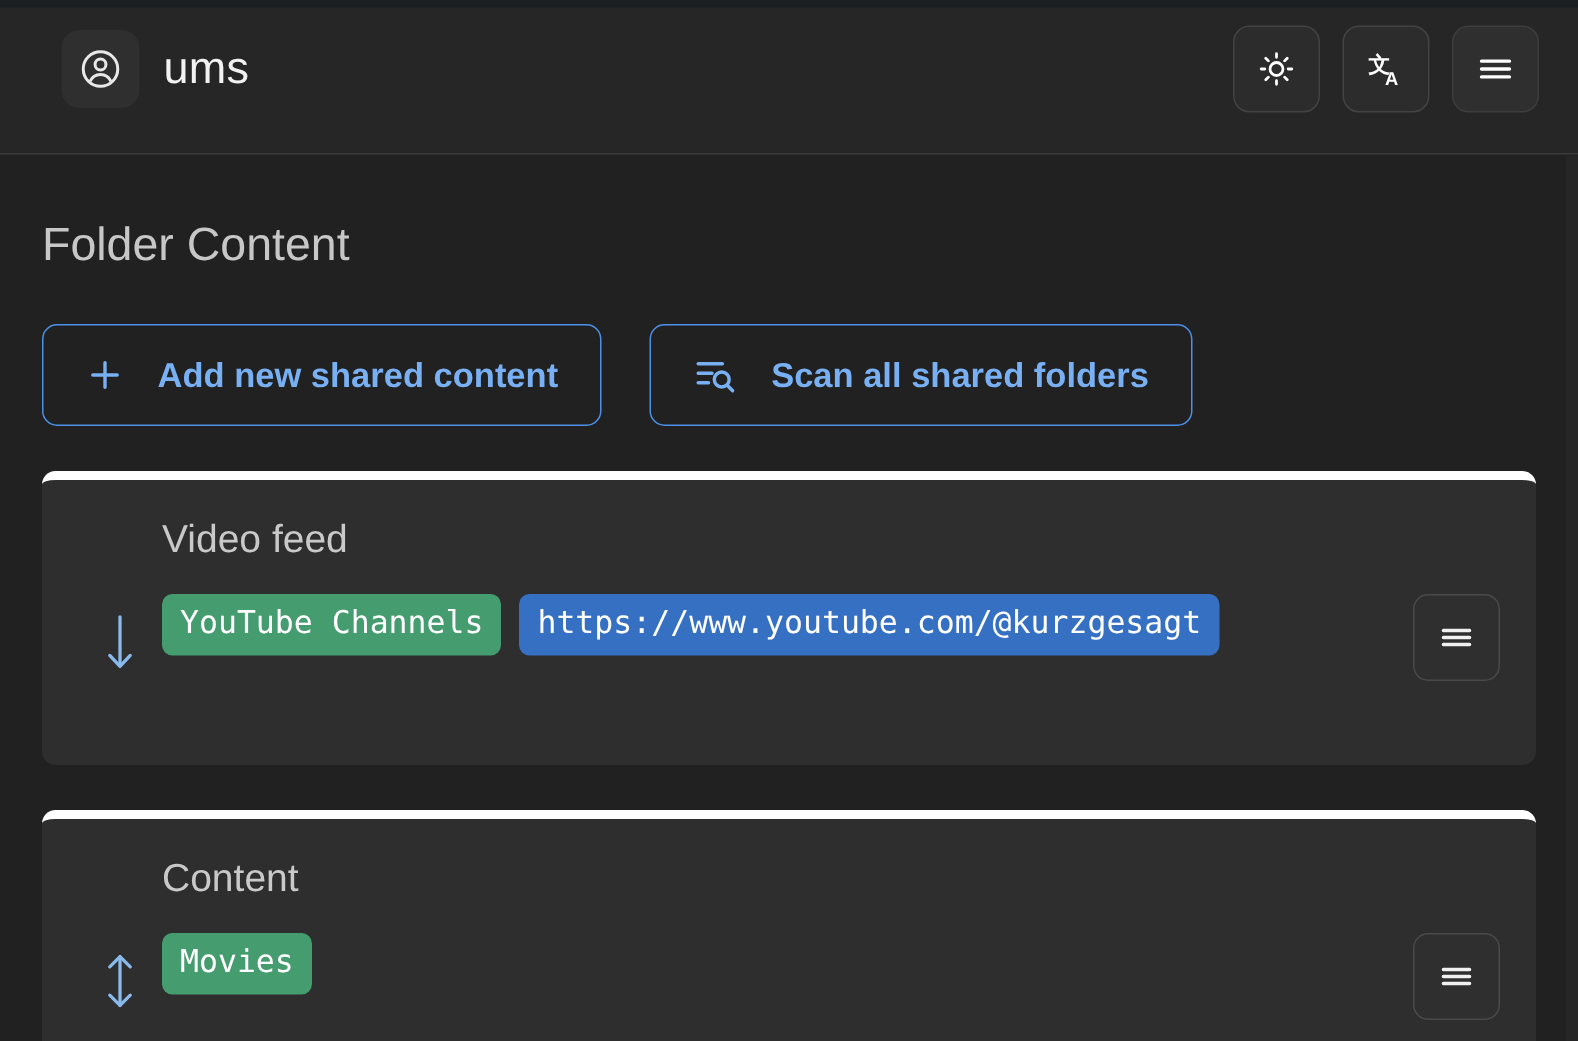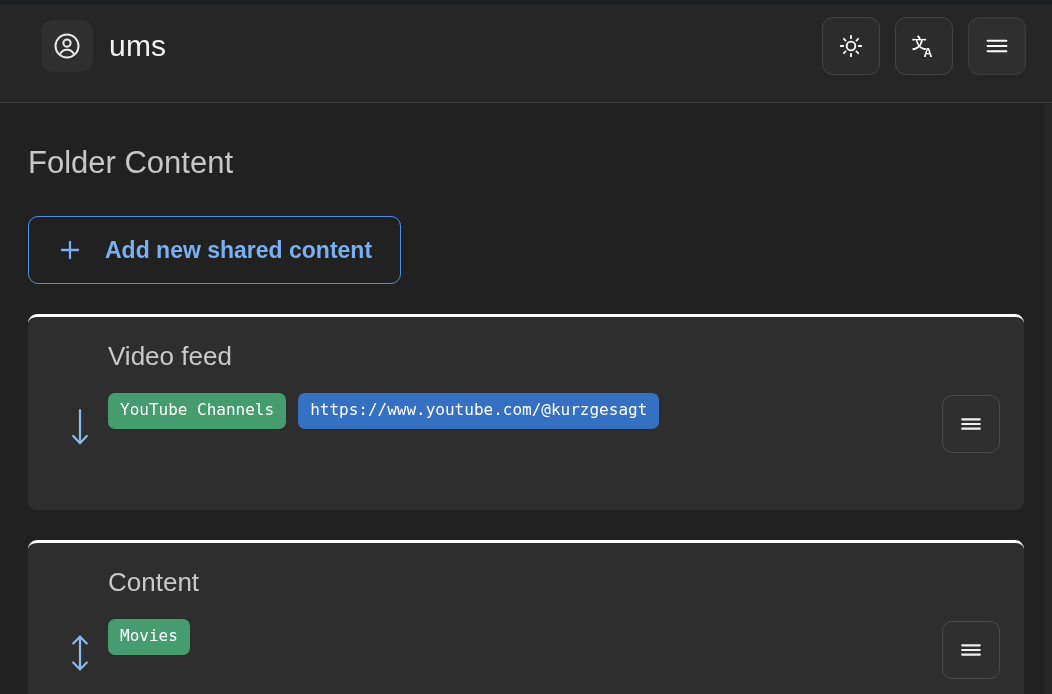--- a/index.html
+++ b/index.html
@@ -118,21 +118,21 @@
     font-family: "Liberation Sans", sans-serif;
     cursor: pointer;
     white-space: nowrap;
   }
 
   .outline-btn .btn-label { line-height: 1; }
 
   
   .card {
     background: #2e2e2e;
-    border-top: 3px solid #ffffff;
+    border-top: 6px solid #ffffff;
     border-radius: 9px;
     margin-top: 30px;
     padding: 22px 24px 22px 24px;
     display: flex;
     align-items: flex-start;
     gap: 0;
     position: relative;
     min-height: 196px;
   }
 
@@ -162,21 +162,21 @@
   .badge-row {
     display: flex;
     flex-wrap: wrap;
     gap: 10px 12px;
     align-items: center;
     max-width: 760px;
   }
 
   .badge {
     font-family: "DejaVu Sans Mono", monospace;
-    font-size: 16px;
+    font-size: 21px;
     line-height: 1;
     padding: 9px 12px 11px 12px;
     border-radius: 7px;
     color: #ffffff;
     white-space: nowrap;
   }
 
   .badge.green { background: #459c6f; }
   .badge.blue  { background: #3670c2; text-align: center; }
 
@@ -265,20 +265,30 @@
   <div class="action-row">
     <button class="outline-btn">
       <span>
         <svg width="26" height="26" viewBox="0 0 24 24" stroke="#78b0f3" stroke-width="2.1" stroke-linecap="round">
           <path d="M12 4.5v15M4.5 12h15"></path>
         </svg>
       </span>
       <span class="btn-label">Add new shared content</span>
     </button>
 
+    <button class="outline-btn">
+      <span>
+        <svg width="30" height="28" viewBox="0 0 26 24" fill="none" stroke="#78b0f3" stroke-width="2" stroke-linecap="round">
+          <path d="M3 5.5h14M3 11h8M3 16.5h6"></path>
+          <circle cx="16.6" cy="14.6" r="4.3"></circle>
+          <path d="M19.8 17.9l3.1 3.2"></path>
+        </svg>
+      </span>
+      <span class="btn-label">Scan all shared folders</span>
+    </button>
   </div>
 
   <div class="card">
     <div class="card-arrow">
       <svg width="26" height="42" viewBox="0 0 24 40" fill="none" stroke="#8ab9ec" stroke-width="2.1" stroke-linecap="round" stroke-linejoin="round">
         <path d="M12 4v31"></path>
         <path d="M5.5 28.5L12 35.5l6.5-7"></path>
       </svg>
     </div>
     <div class="card-body">

